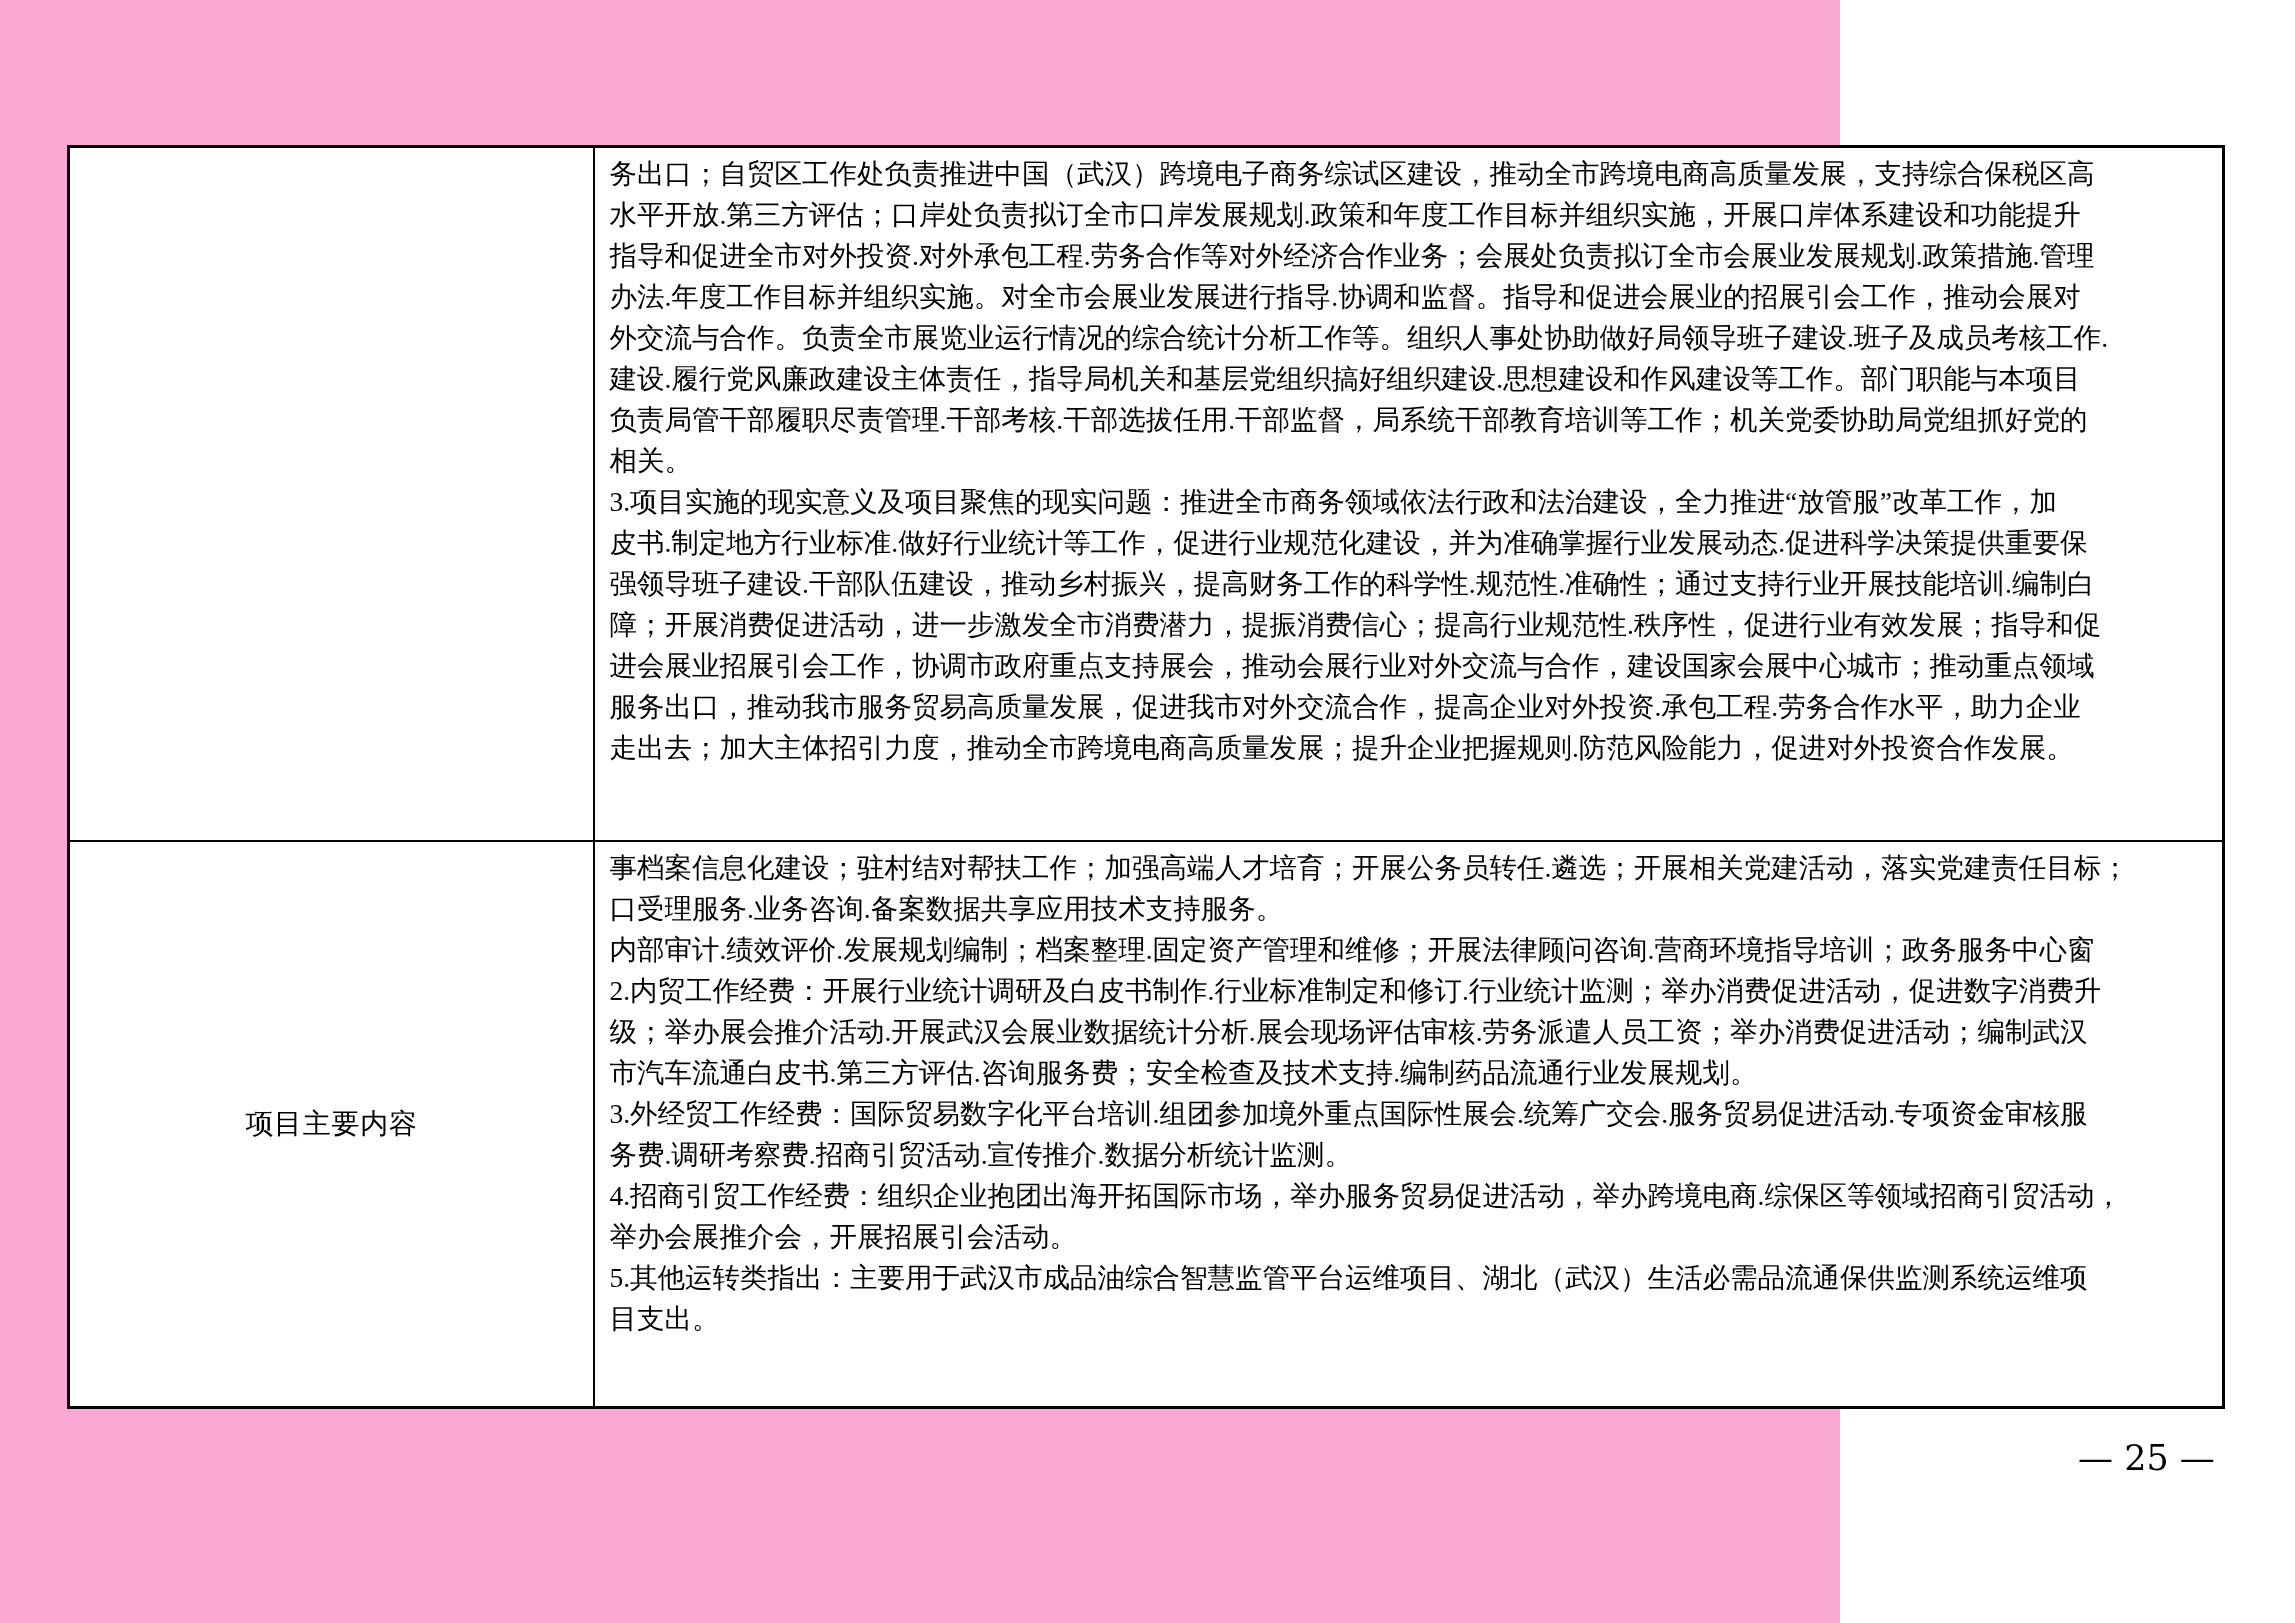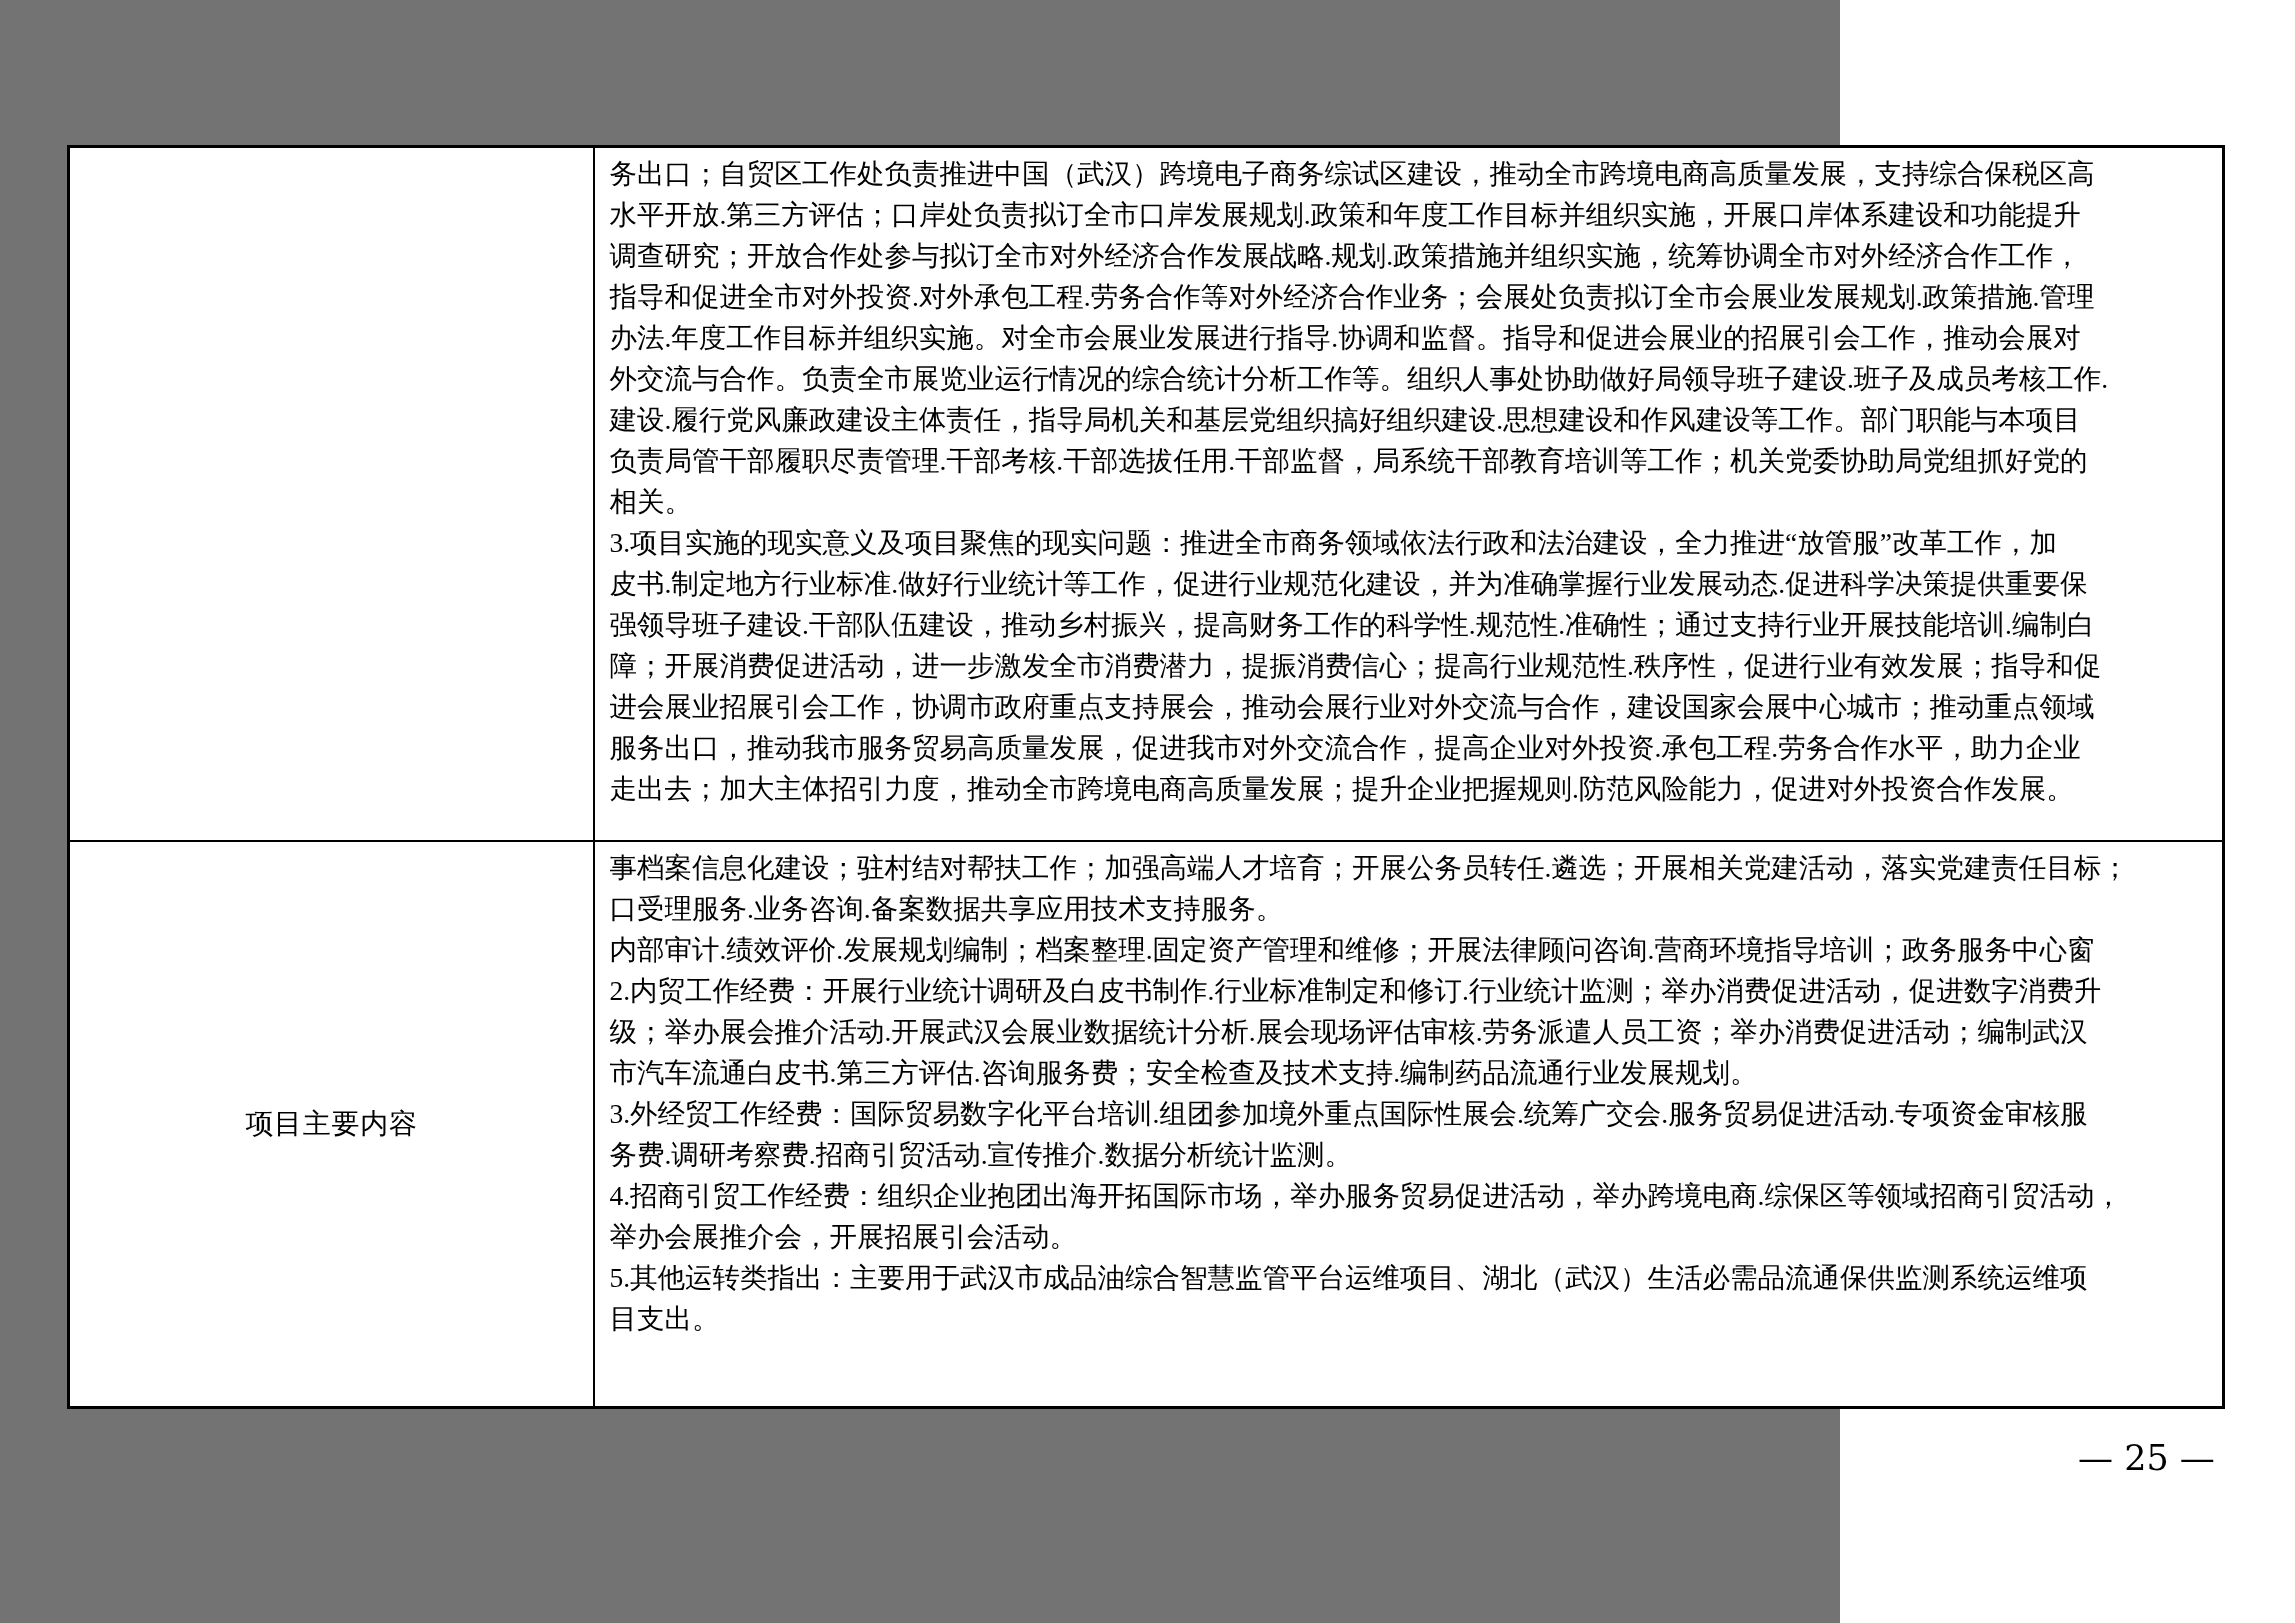--- a/index.html
+++ b/index.html
@@ -3,21 +3,21 @@
 <meta charset="utf-8">
 <style>
   * { margin: 0; padding: 0; box-sizing: border-box; }
   html, body {
     width: 2295px; height: 1623px;
     background: #ffffff;
     font-family: "Liberation Serif", "DejaVu Serif", serif;
     color: #000000;
     overflow: hidden;
   }
-  .page { position: relative; width: 1840px; height: 1623px; background: #737373; }
+  .page { position: relative; width: 1840px; height: 1623px; background: #f9a8d4; }
 
   .table {
     position: absolute;
     left: 67px; top: 145px;
     width: 2158px; height: 1264px;
     border: 3.9px solid #000000;
     display: grid;
     grid-template-columns: 525px 1fr;
     grid-template-rows: 694px 1fr;
     background: #ffffff;
@@ -59,21 +59,20 @@
 
   <div class="table">
 
     <div class="cell label r1">
       <span class="row-label"></span>
     </div>
 
     <div class="cell content r1">
         <div class="line">务出口；自贸区工作处负责推进中国（武汉）跨境电子商务综试区建设，推动全市跨境电商高质量发展，支持综合保税区高</div>
         <div class="line">水平开放.第三方评估；口岸处负责拟订全市口岸发展规划.政策和年度工作目标并组织实施，开展口岸体系建设和功能提升</div>
-        <div class="line">调查研究；开放合作处参与拟订全市对外经济合作发展战略.规划.政策措施并组织实施，统筹协调全市对外经济合作工作，</div>
         <div class="line">指导和促进全市对外投资.对外承包工程.劳务合作等对外经济合作业务；会展处负责拟订全市会展业发展规划.政策措施.管理</div>
         <div class="line">办法.年度工作目标并组织实施。对全市会展业发展进行指导.协调和监督。指导和促进会展业的招展引会工作，推动会展对</div>
         <div class="line">外交流与合作。负责全市展览业运行情况的综合统计分析工作等。组织人事处协助做好局领导班子建设.班子及成员考核工作.</div>
         <div class="line">建设.履行党风廉政建设主体责任，指导局机关和基层党组织搞好组织建设.思想建设和作风建设等工作。部门职能与本项目</div>
         <div class="line">负责局管干部履职尽责管理.干部考核.干部选拔任用.干部监督，局系统干部教育培训等工作；机关党委协助局党组抓好党的</div>
         <div class="line">相关。</div>
         <div class="line">3.项目实施的现实意义及项目聚焦的现实问题：推进全市商务领域依法行政和法治建设，全力推进“放管服”改革工作，加</div>
         <div class="line">皮书.制定地方行业标准.做好行业统计等工作，促进行业规范化建设，并为准确掌握行业发展动态.促进科学决策提供重要保</div>
         <div class="line">强领导班子建设.干部队伍建设，推动乡村振兴，提高财务工作的科学性.规范性.准确性；通过支持行业开展技能培训.编制白</div>
         <div class="line">障；开展消费促进活动，进一步激发全市消费潜力，提振消费信心；提高行业规范性.秩序性，促进行业有效发展；指导和促</div>

